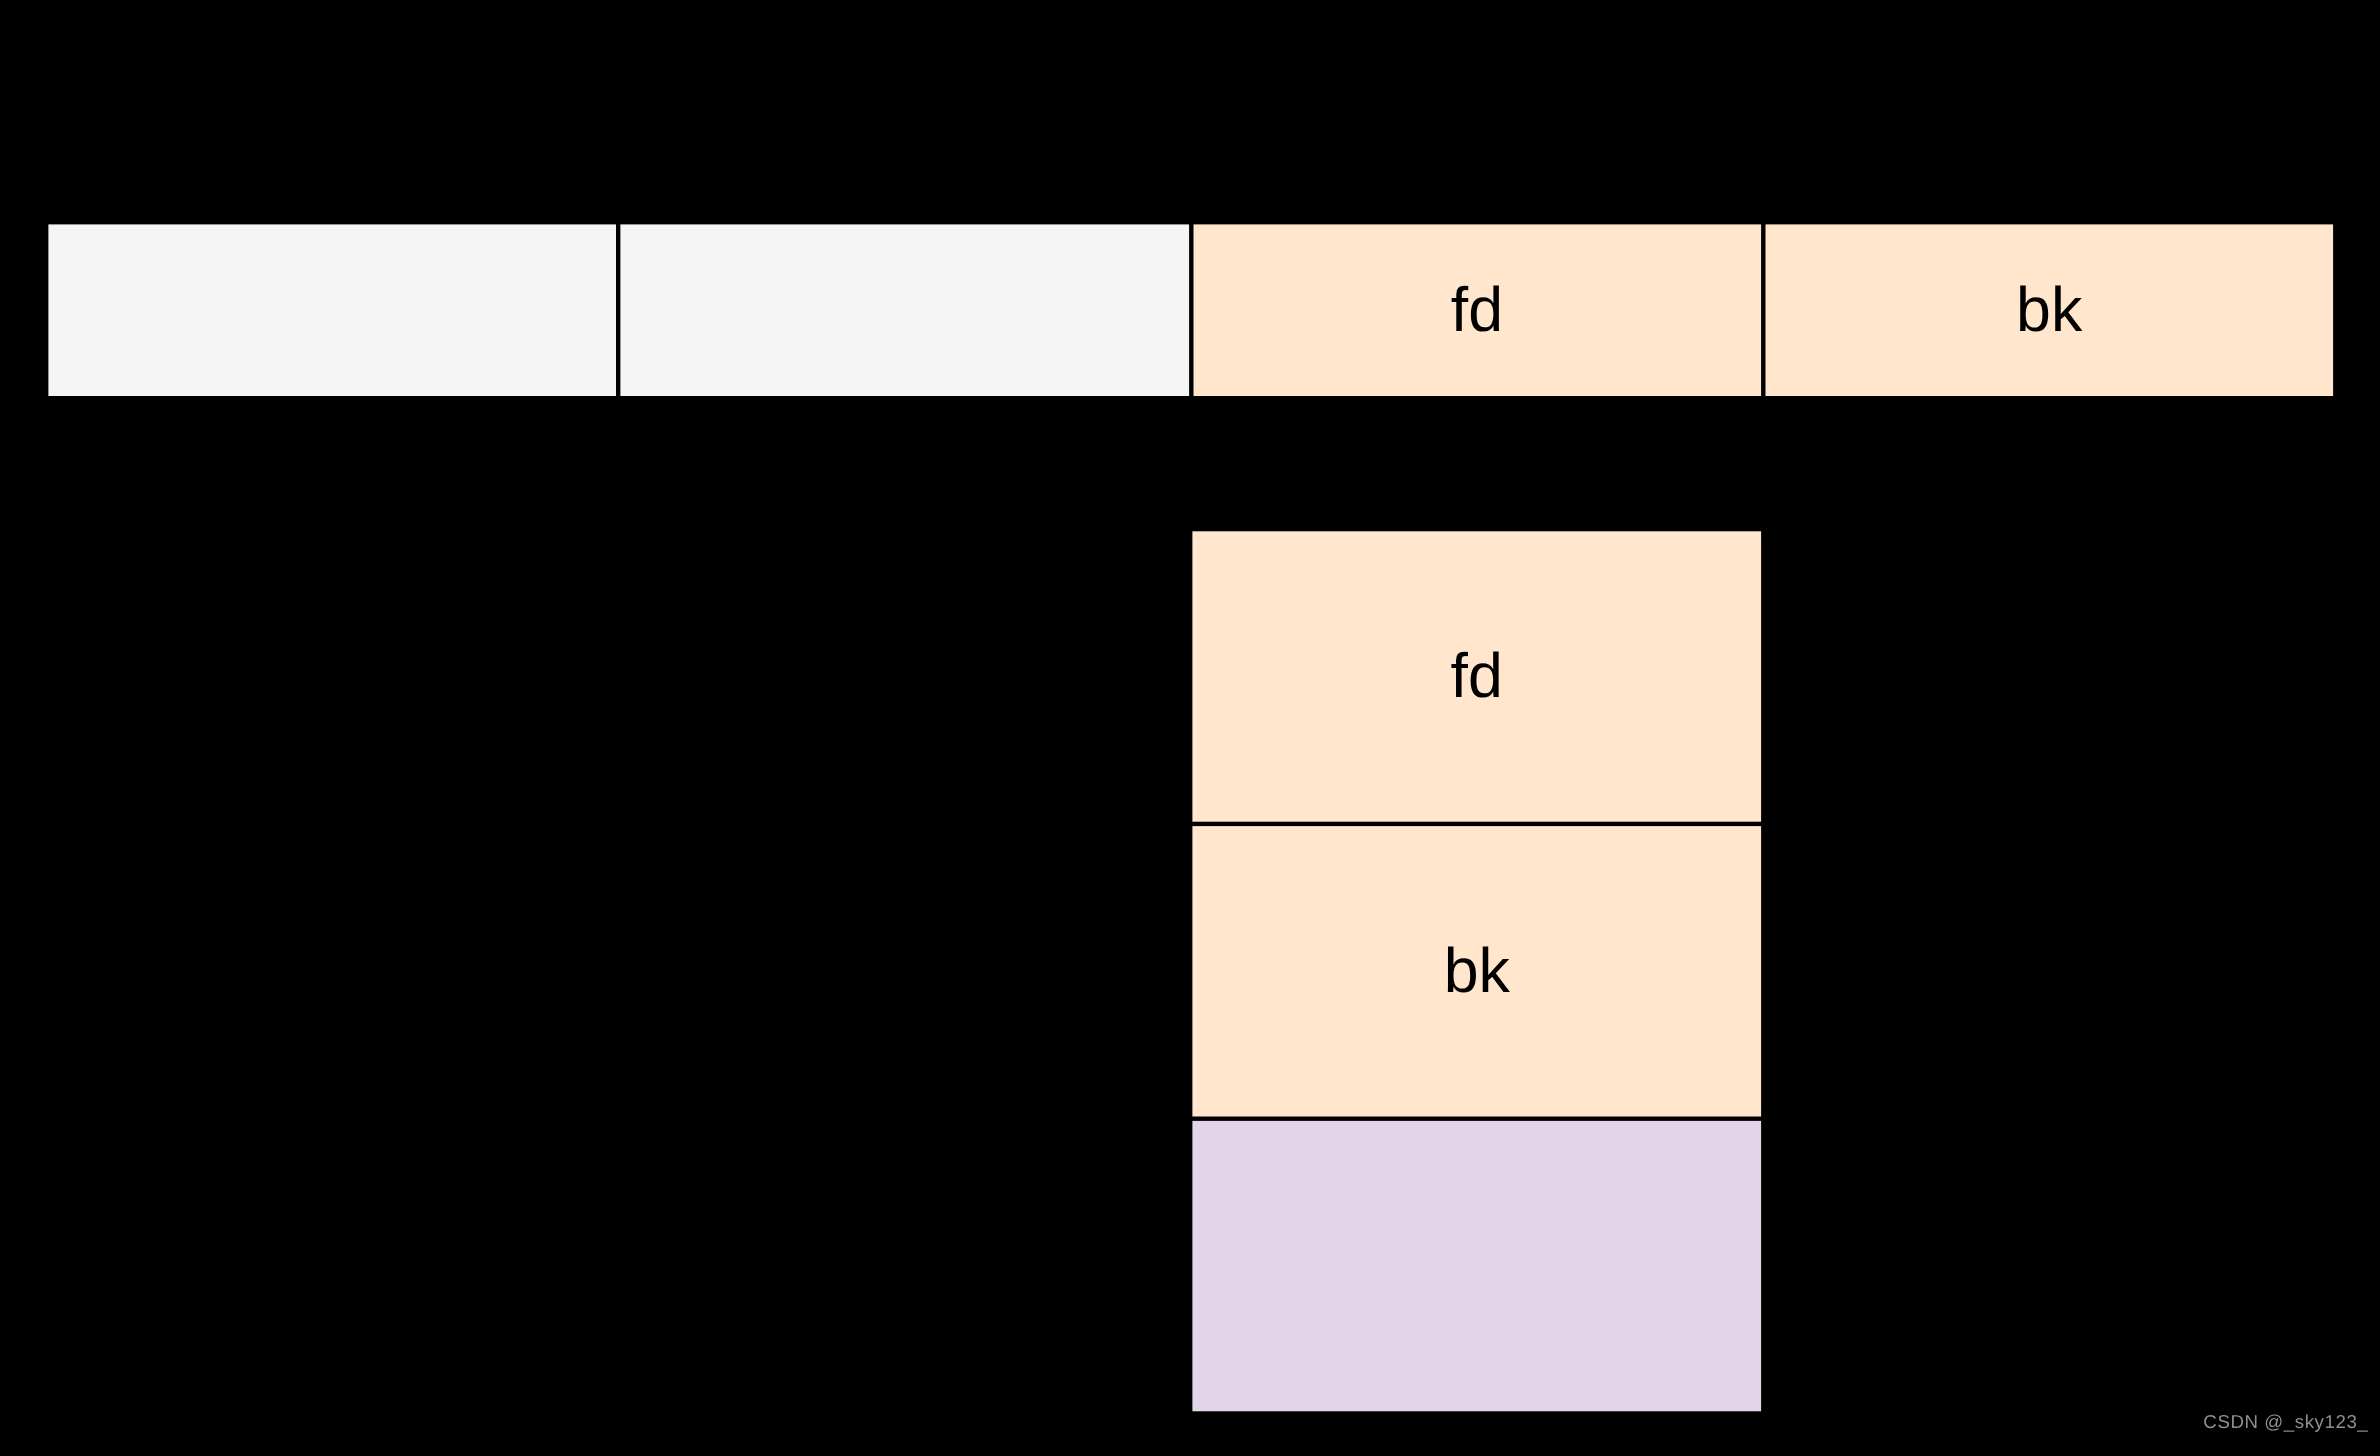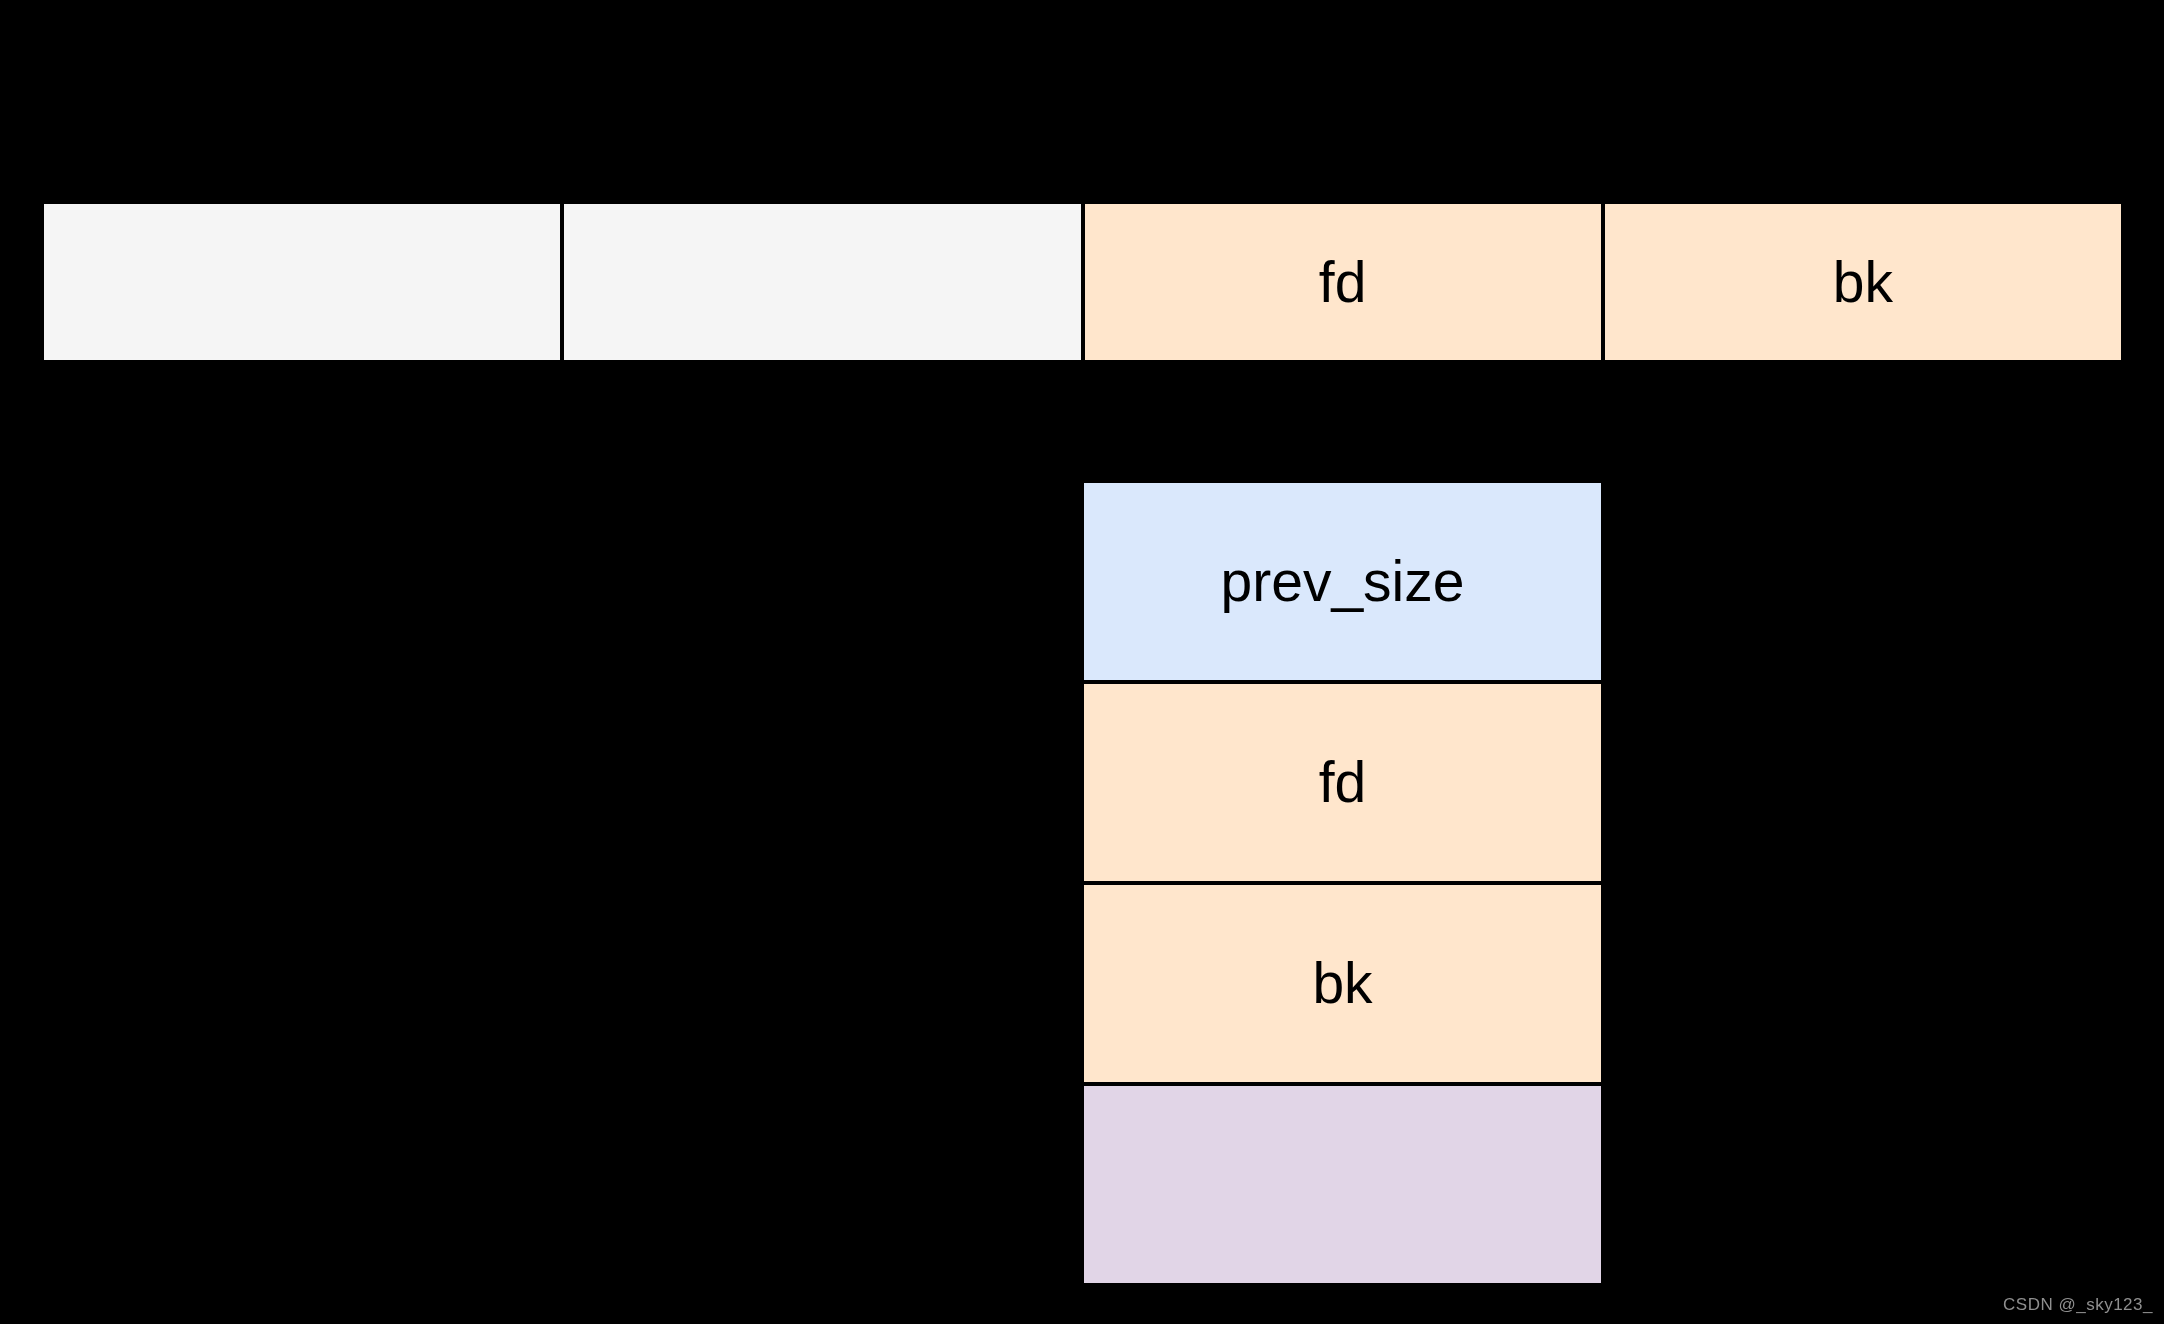--- a/index.html
+++ b/index.html
@@ -46,41 +46,40 @@
     display: flex;
     flex-direction: column;
     gap: 4px;            
   }
   #chunk-stack .cell { flex: 1 1 0; }
 
   
   #watermark {
     position: absolute;
     right: 11px;
-    bottom: 9px;
+    bottom: 21px;
     font-size: 17px;
     line-height: 1.2;
     letter-spacing: 0.5px;
     white-space: nowrap;
   }
 </style>
 </head>
 <body>
 
 <div id="canvas">
 
   <div id="top-row">
     <div class="cell" style="background-color: rgb(245, 245, 245);"></div>
     <div class="cell" style="background-color: rgb(245, 245, 245);"></div>
     <div class="cell" style="background-color: rgb(255, 230, 204);">fd</div>
     <div class="cell" style="background-color: rgb(255, 230, 204);">bk</div>
   </div>
 
   <div id="chunk-stack">
-    <div class="cell" style="background-color: rgb(218, 232, 252);">prev_size</div>
     <div class="cell" style="background-color: rgb(255, 230, 204);">fd</div>
     <div class="cell" style="background-color: rgb(255, 230, 204);">bk</div>
     <div class="cell" style="background-color: rgb(225, 213, 231);"></div>
   </div>
 
   <div id="watermark" style="color: rgb(143, 143, 143);">CSDN @_sky123_</div>
 
 </div>
 
 </body></html>

